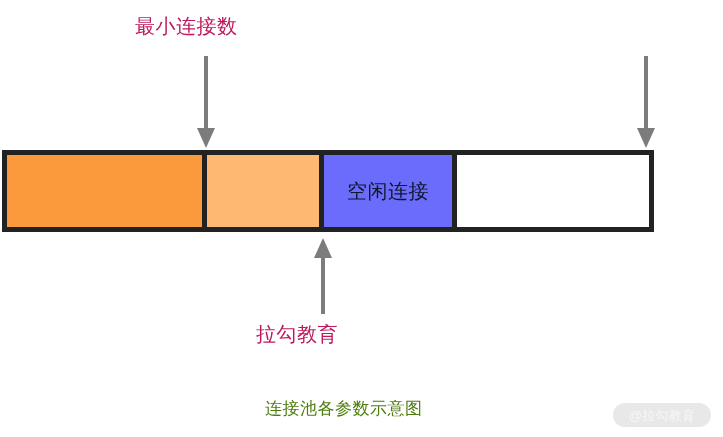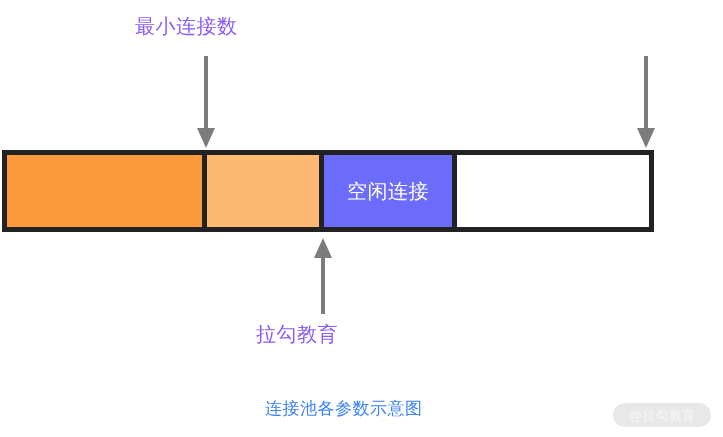--- a/index.html
+++ b/index.html
@@ -16,31 +16,31 @@
   #canvas {
     position: relative;
     width: 723px;
     height: 437px;
     background: #ffffff;
   }
 
   
   .label {
     position: absolute;
-    color: #8b5cf6;
+    color: #be185d;
     font-size: 20px;
     line-height: 28px;
     letter-spacing: 0.5px;
     white-space: nowrap;
     font-weight: 400;
   }
   #label-min   { left: 135px; top: 12px; }
   #label-max   { left: 582px; top: 12px; }
   #label-cur   { left: 256px; top: 320px; }
-  #caption     { left: 265px; top: 397px; font-size: 17px; line-height: 24px; color: #3b82f6; }
+  #caption     { left: 265px; top: 397px; font-size: 17px; line-height: 24px; color: #4d7c0f; }
 
   
   .arrow {
     position: absolute;
   }
 
   
   #pool-bar {
     position: absolute;
     left: 2px;
@@ -73,21 +73,21 @@
   #seg-idle {
     width: 133px;
     background: #6B6BFC;
     border-right: 5px solid #222222;
   }
   #seg-free {
     flex: 1 1 auto;
     background: #ffffff;
   }
   #seg-idle-label {
-    color: #ffffff;
+    color: #0f172a;
     font-size: 20px;
     letter-spacing: 0.5px;
     font-weight: 400;
     white-space: nowrap;
   }
 
   
   #watermark {
     position: absolute;
     left: 613px;

